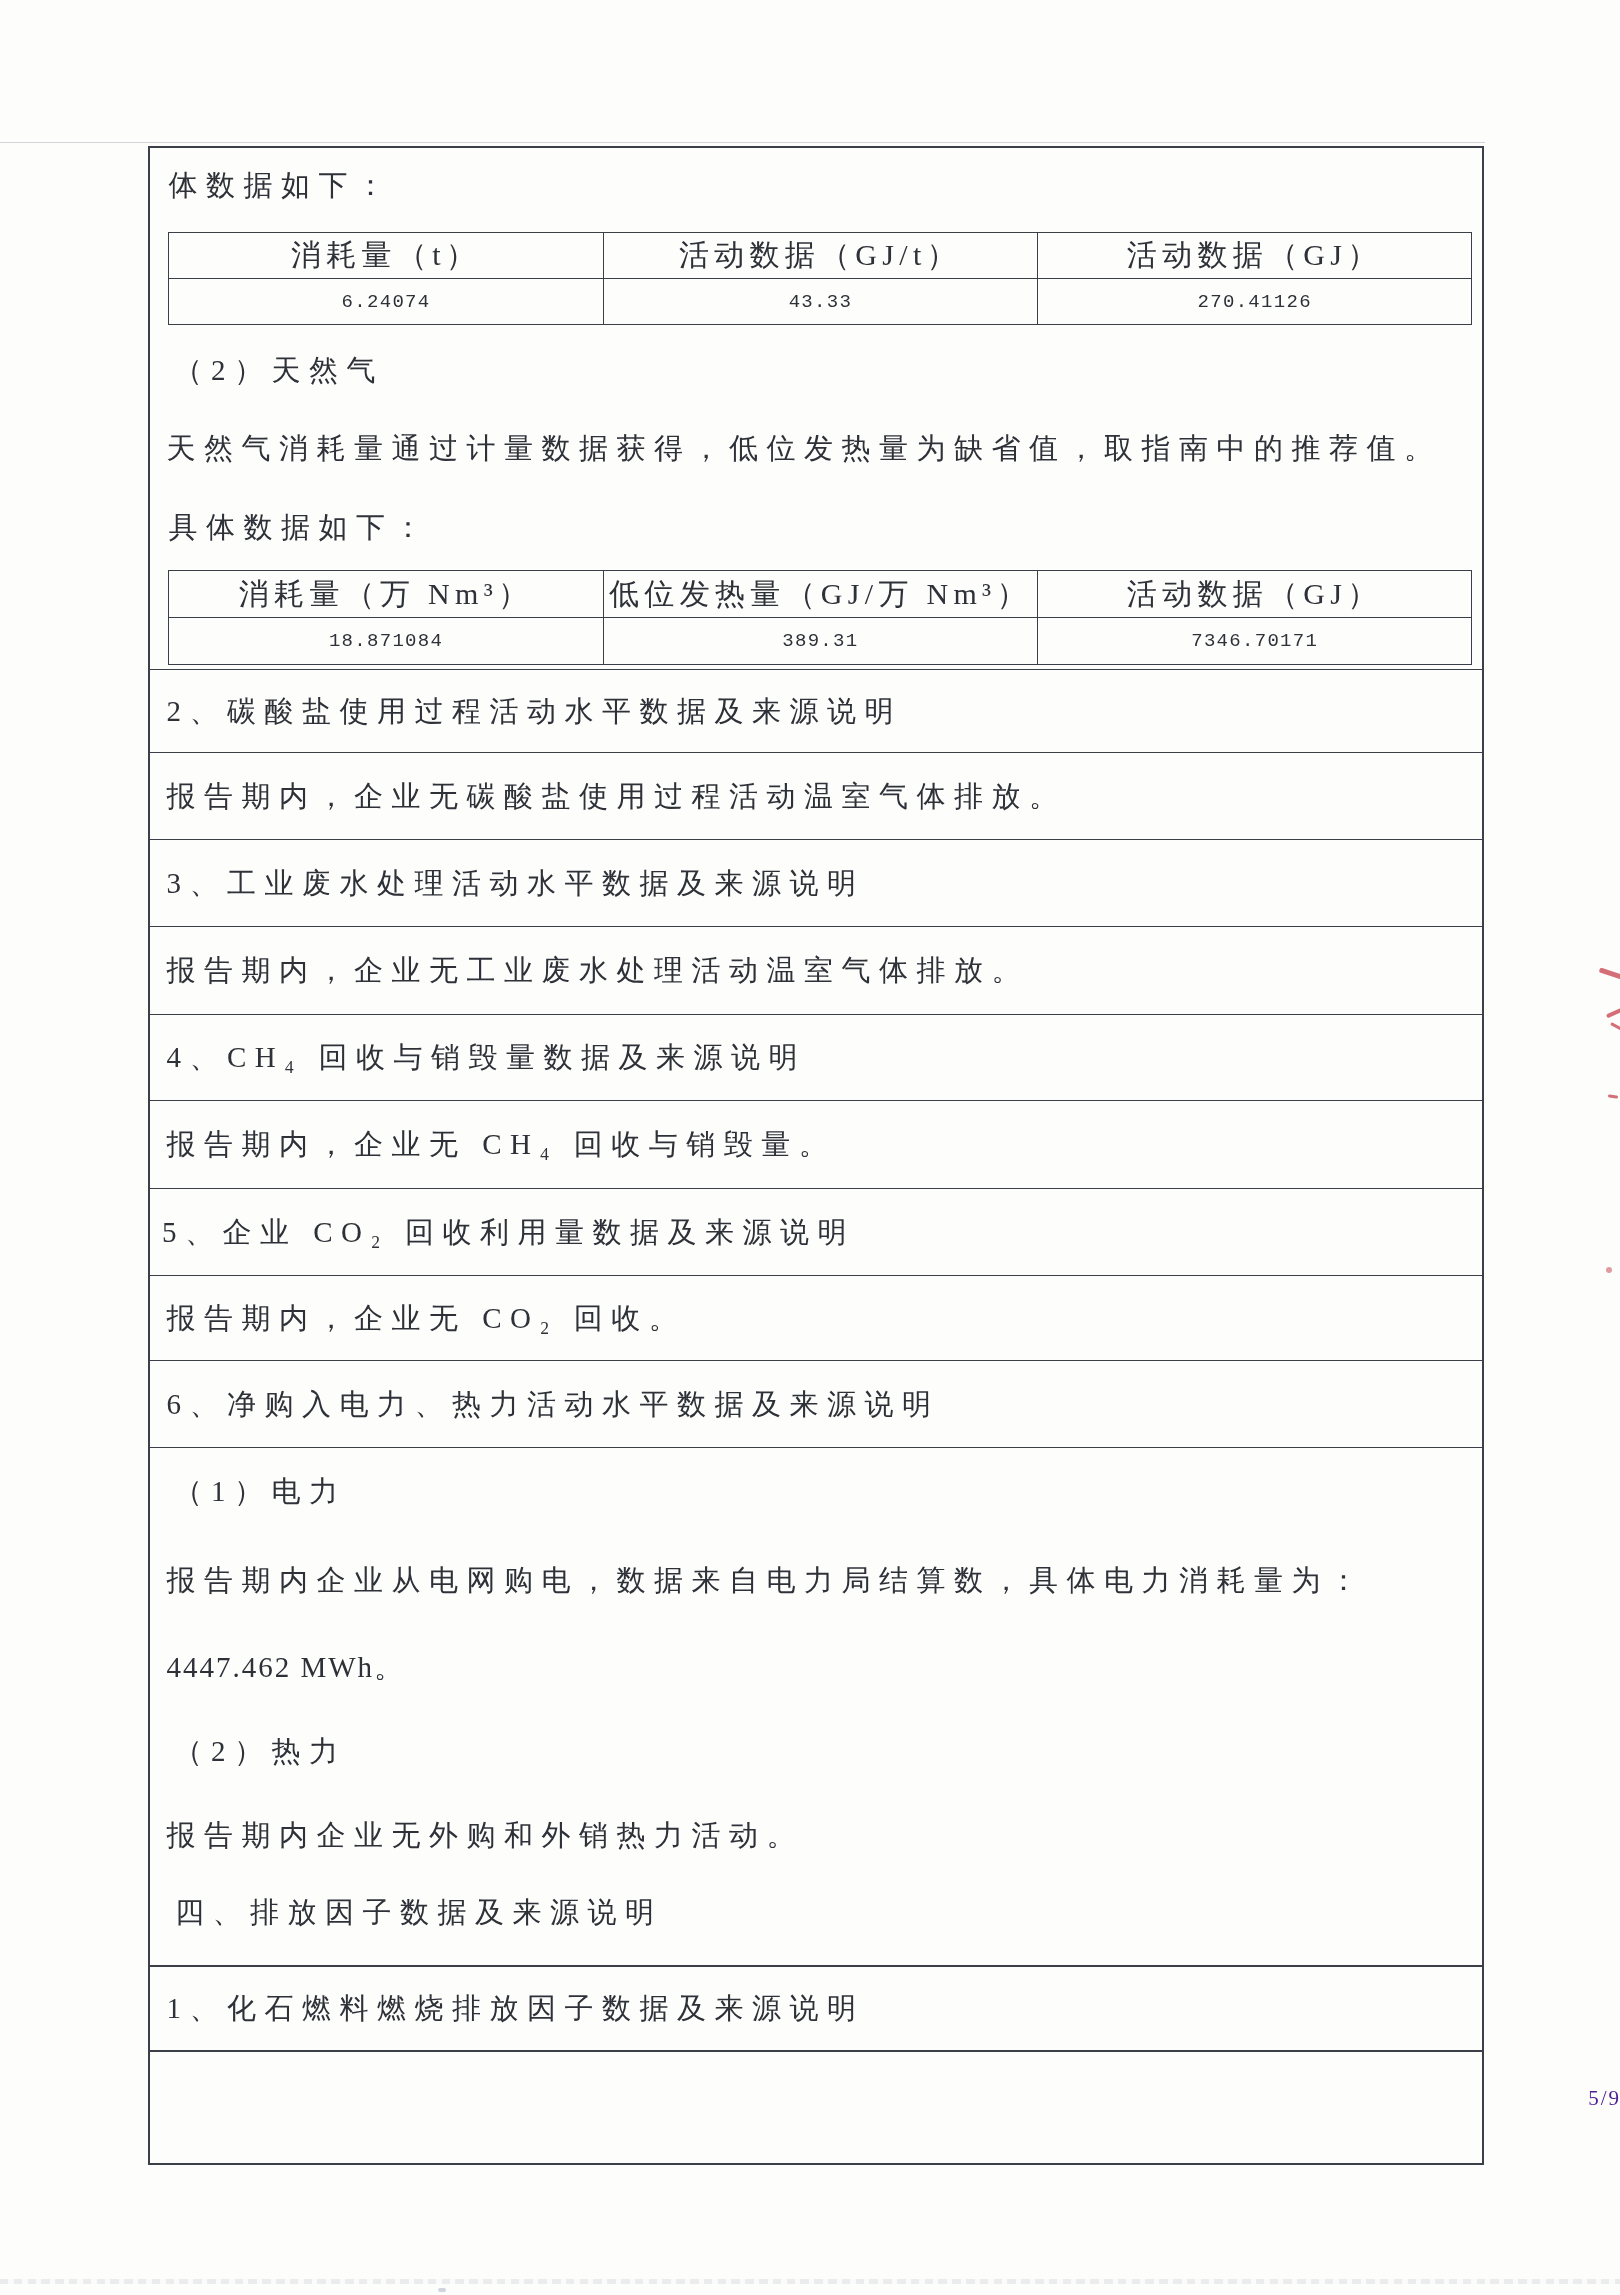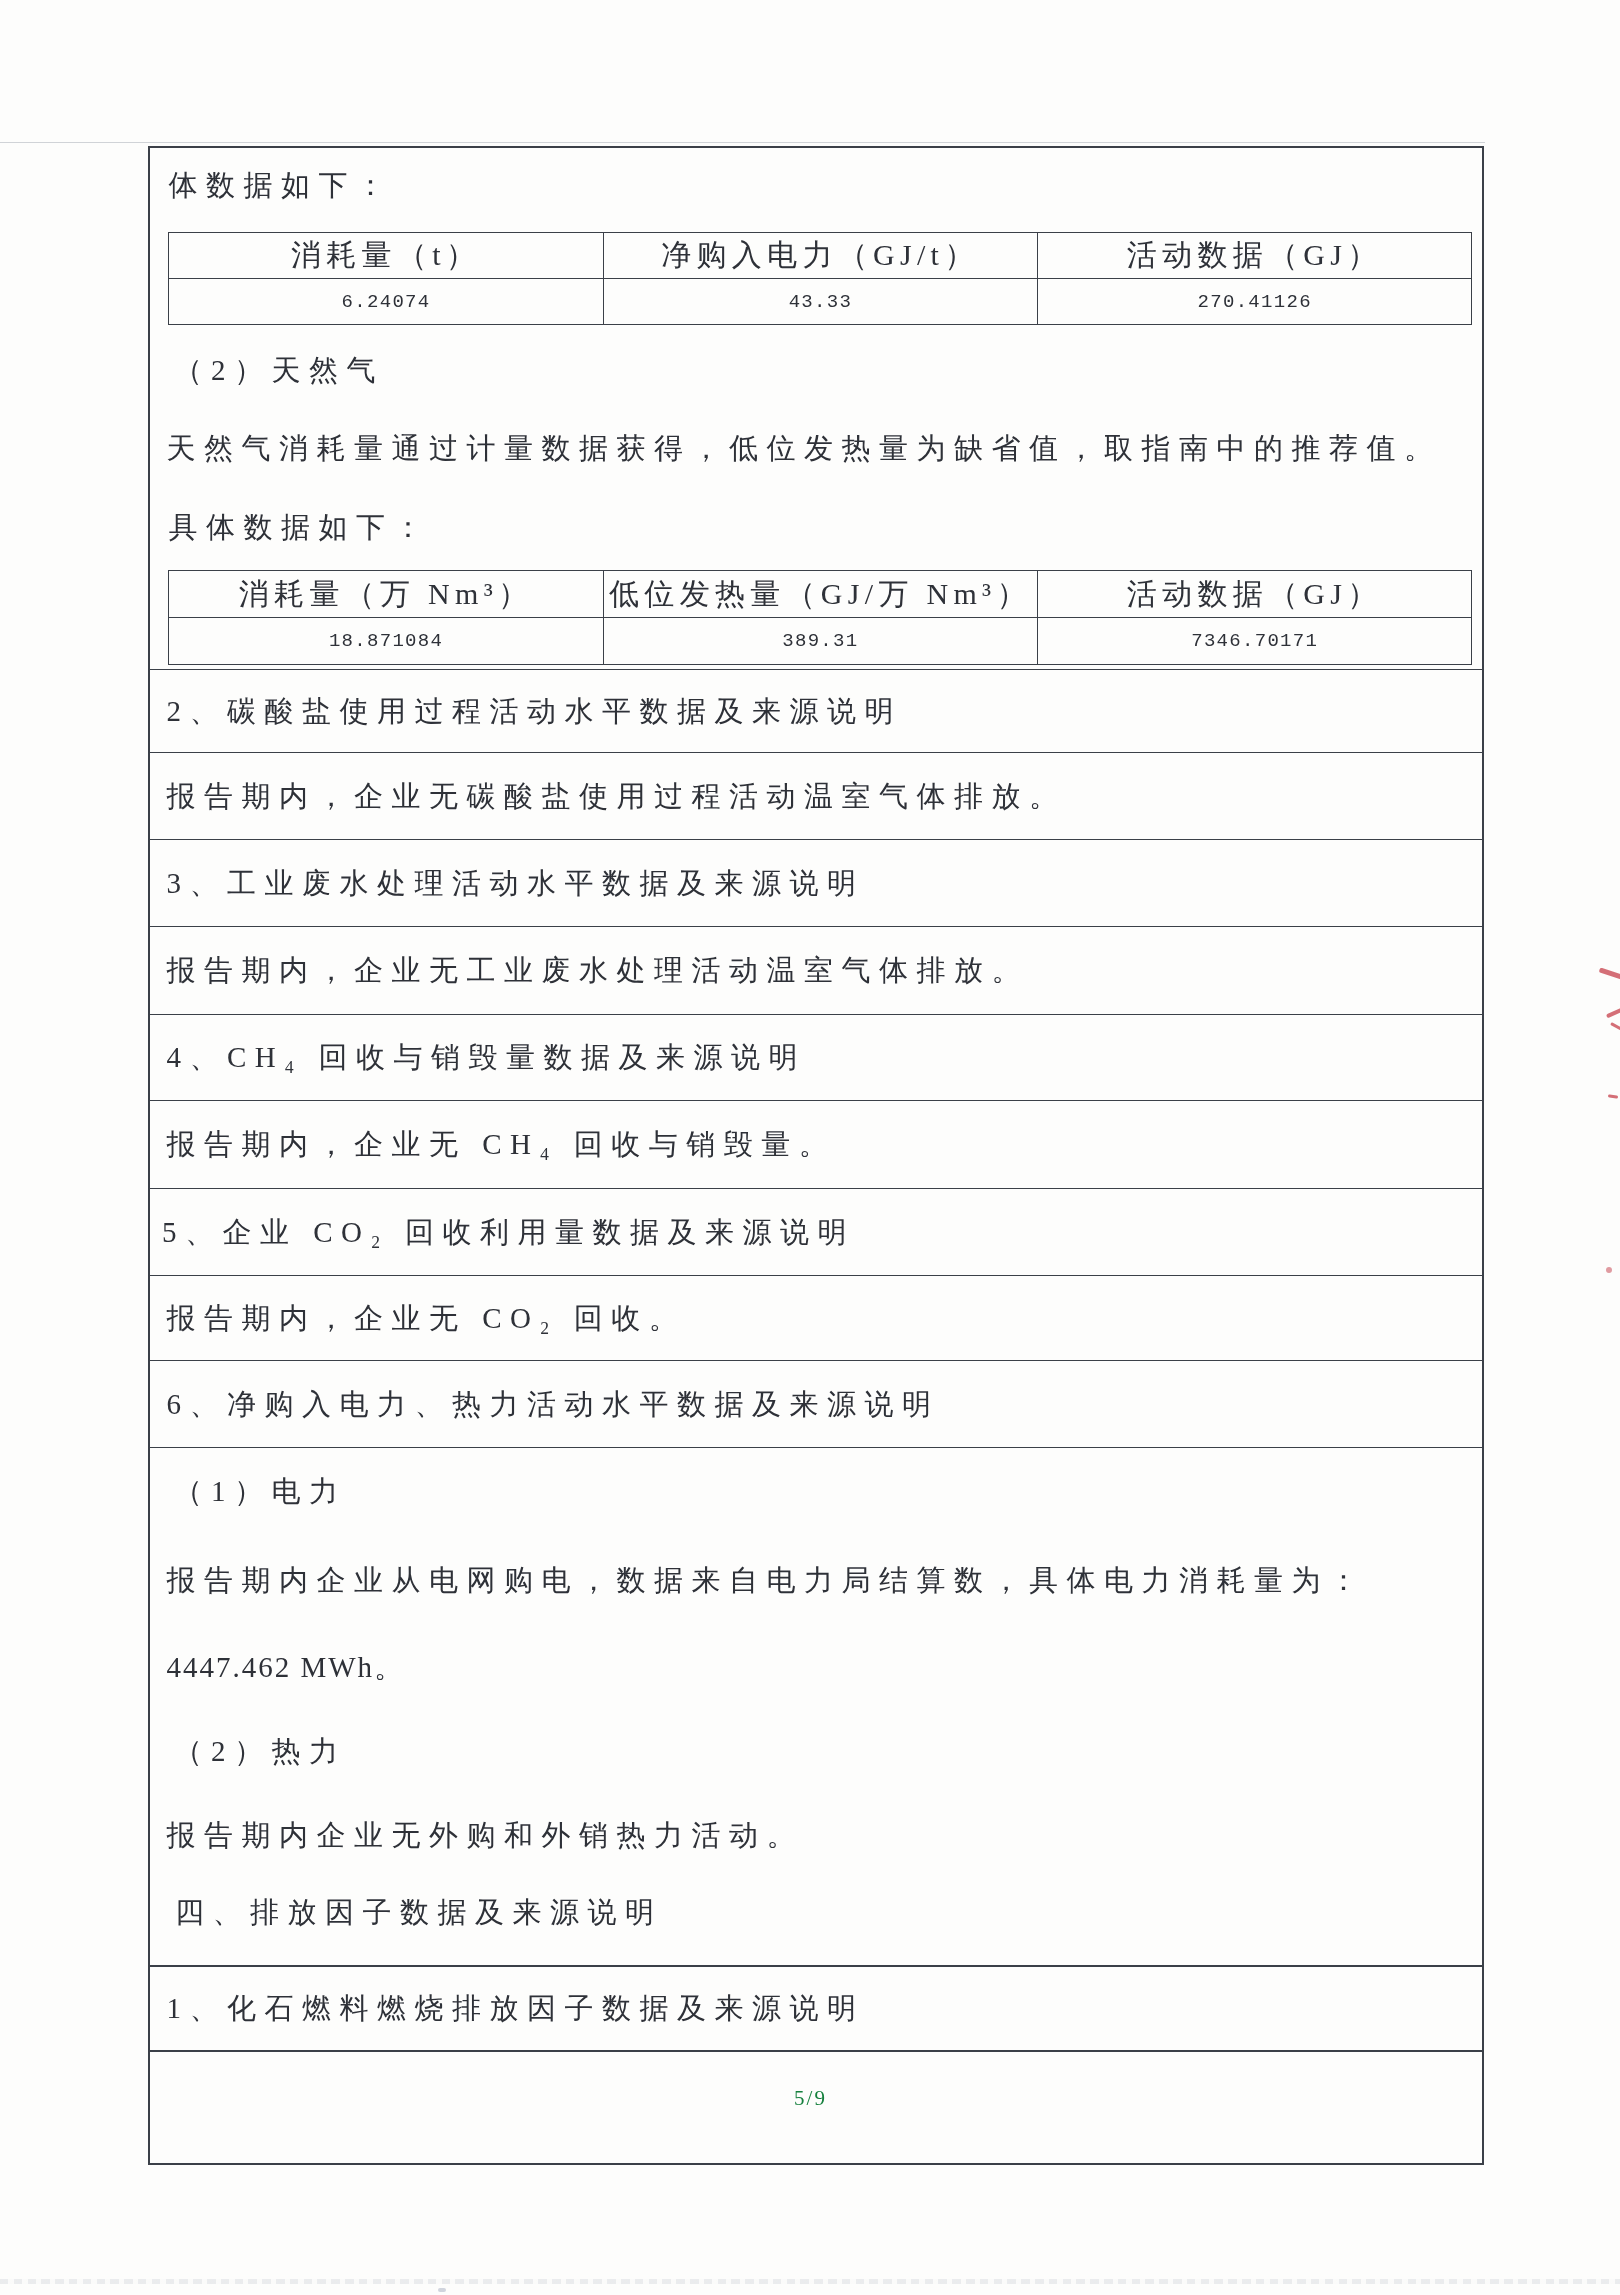--- a/index.html
+++ b/index.html
@@ -60,21 +60,21 @@
 
   
   .ef-table {
     position: absolute; left: 148px; top: 1965px; width: 1336px; height: 87px;
     border: 2px solid #3b4048; box-sizing: border-box;
     display: flex; align-items: center; padding-left: 16.4px;
   }
 
   .footer {
     position: absolute; left: 0; top: 2086px; width: 1621px;
-    text-align: center; font-size: 21px; letter-spacing: 2px; color: #15803d;
+    text-align: right; font-size: 21px; letter-spacing: 2px; color: #4c1d95;
   }
 
   
   .red-mark { position: absolute; background: #c94b55; opacity: .8; border-radius: 2px; }
   .rm1 { left: 1599px; top: 971px; width: 23.6px; height: 4.6px; transform: rotate(18deg); }
   .rm2 { left: 1606px; top: 1011px; width: 17px; height: 3.9px; transform: rotate(-24deg); }
   .rm3 { left: 1610px; top: 1025px; width: 13px; height: 3.3px; transform: rotate(28deg); }
   .rm4 { left: 1608px; top: 1095px; width: 9.8px; height: 3.3px; transform: rotate(8deg); }
   .rm5 { left: 1606px; top: 1267px; width: 5.9px; height: 5.9px; border-radius: 50%; opacity: .55; }
 
@@ -101,21 +101,21 @@
 
     <div class="row sep" style="height:522px;">
       <div class="abs cn" style="left:18.4px; top:18.4px;">体数据如下：</div>
 
       <div class="data-table" style="top:84px; height:93px;">
         <div class="dt-row hdr">
           <div class="dt-cell">
             <span class="dt-hdr-text">消耗量（t）</span>
           </div>
           <div class="dt-cell">
-            <span class="dt-hdr-text">净购入电力（GJ/t）</span>
+            <span class="dt-hdr-text">活动数据（GJ/t）</span>
           </div>
           <div class="dt-cell">
             <span class="dt-hdr-text">活动数据（GJ）</span>
           </div>
         </div>
         <div class="dt-row">
           <div class="dt-cell">
             <span class="dt-val-text">6.24074</span>
           </div>
           <div class="dt-cell">

